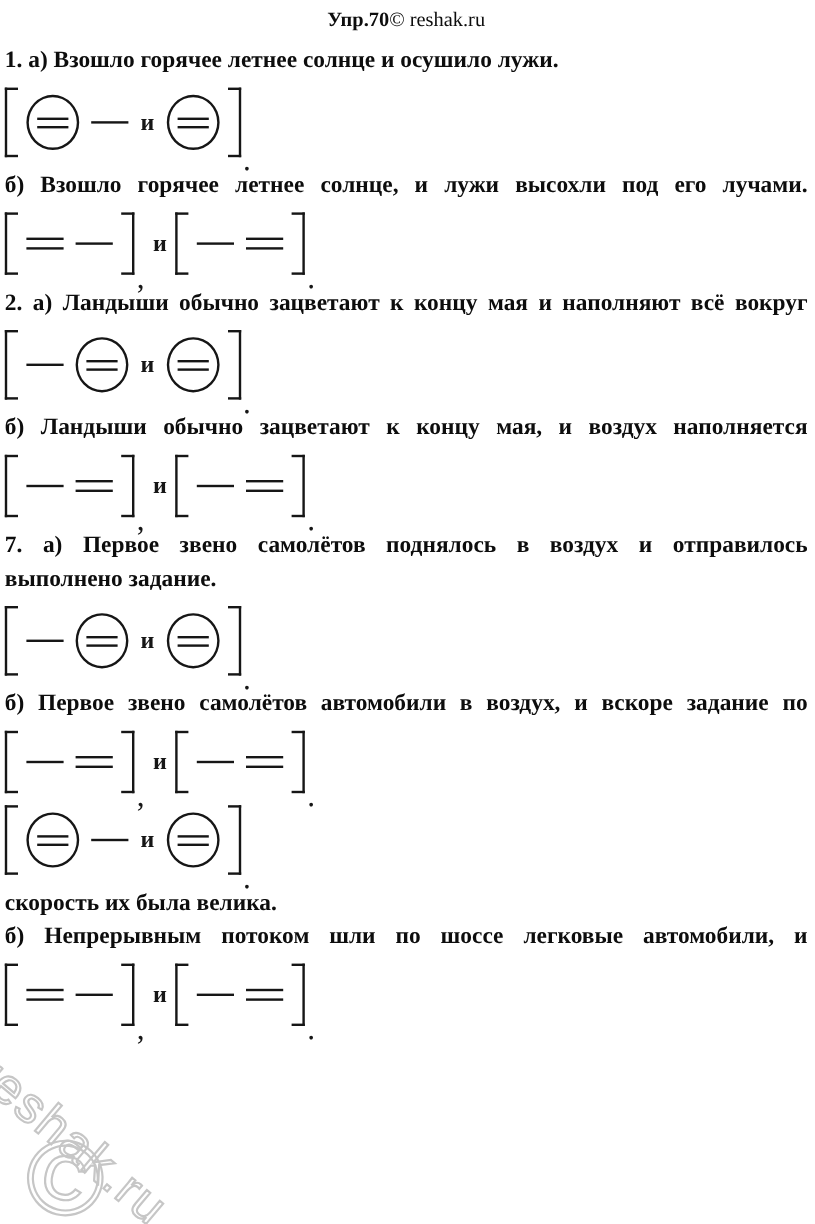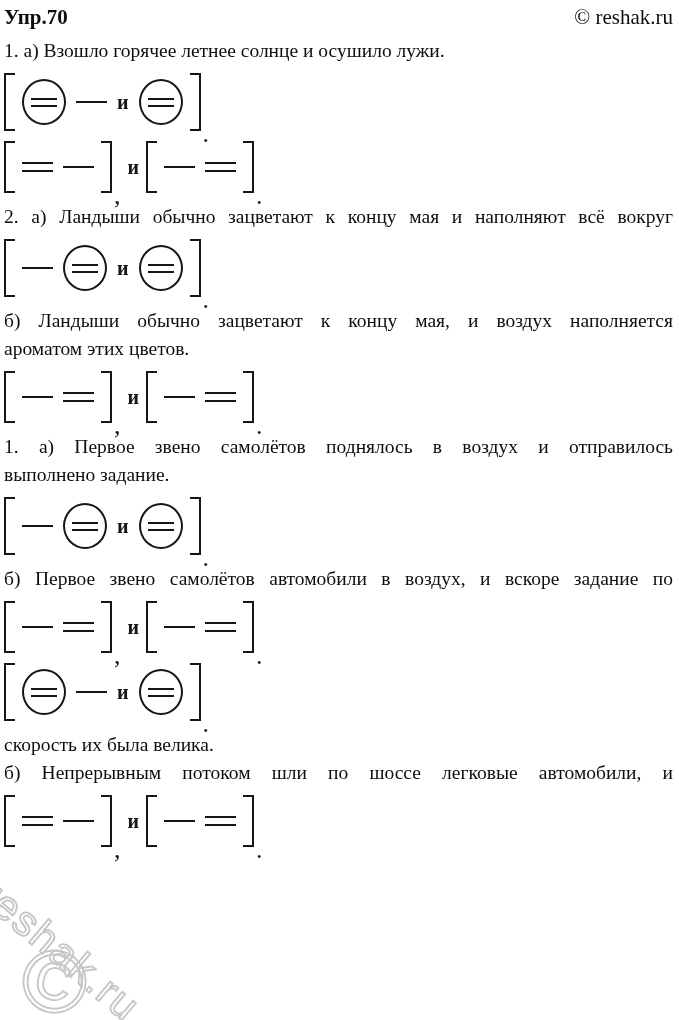--- a/index.html
+++ b/index.html
@@ -11,30 +11,31 @@
     position: relative;
     overflow: hidden;
   }
   .page {
     position: relative;
     z-index: 1;
     padding: 5px 6px 0 4px;
   }
   .hdr {
     display: flex;
-    justify-content: space-between;
+    justify-content: center;
     align-items: baseline;
-    font-size: 21px;
+    font-size: 17px;
     line-height: 24px;
   }
   .hdr .ex { font-weight: bold; }
   .para {
     font-size: 19.5px;
     line-height: 28px;
     margin-top: 8px;
+    font-weight: bold;
   }
   .line { text-align: left; }
   .line.stretch { text-align: justify; text-align-last: justify; }
   
   .scheme {
     display: flex;
     align-items: flex-start;
     margin: 8px 0 10px 0;
   }
   .clause {
@@ -138,20 +139,23 @@
           <span class="tok conj-in">и</span>
           <span class="tok opred">
             <span class="inner"></span>
           </span>
         </span>
         <span class="bracket close"></span>
         <span class="punct">.</span>
       </span>
     </div>
 
+  <div class="para">
+    <div class="line stretch">б) Взошло горячее летнее солнце, и лужи высохли под его лучами.</div>
+  </div>
   <div class="scheme">
       <span class="clause">
         <span class="bracket open"></span>
         <span class="tokens">
           <span class="tok pred"></span>
           <span class="tok subj"></span>
         </span>
         <span class="bracket close"></span>
         <span class="punct">,</span>
       </span>
@@ -183,21 +187,20 @@
             <span class="inner"></span>
           </span>
         </span>
         <span class="bracket close"></span>
         <span class="punct">.</span>
       </span>
     </div>
 
   <div class="para">
     <div class="line stretch">б) Ландыши обычно зацветают к концу мая, и воздух наполняется</div>
-    <div class="line">ароматом этих цветов.</div>
   </div>
   <div class="scheme">
       <span class="clause">
         <span class="bracket open"></span>
         <span class="tokens">
           <span class="tok subj"></span>
           <span class="tok pred"></span>
         </span>
         <span class="bracket close"></span>
         <span class="punct">,</span>
@@ -208,21 +211,21 @@
         <span class="tokens">
           <span class="tok subj"></span>
           <span class="tok pred"></span>
         </span>
         <span class="bracket close"></span>
         <span class="punct">.</span>
       </span>
     </div>
 
   <div class="para">
-    <div class="line stretch">1. а) Первое звено самолётов поднялось в воздух и отправилось</div>
+    <div class="line stretch">7. а) Первое звено самолётов поднялось в воздух и отправилось</div>
     <div class="line">выполнено задание.</div>
   </div>
   <div class="scheme">
       <span class="clause">
         <span class="bracket open"></span>
         <span class="tokens">
           <span class="tok subj"></span>
           <span class="tok opred">
             <span class="inner"></span>
           </span>

